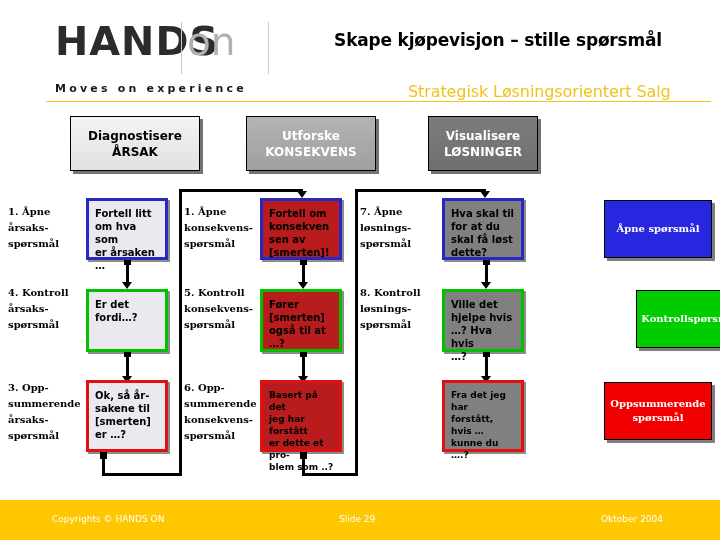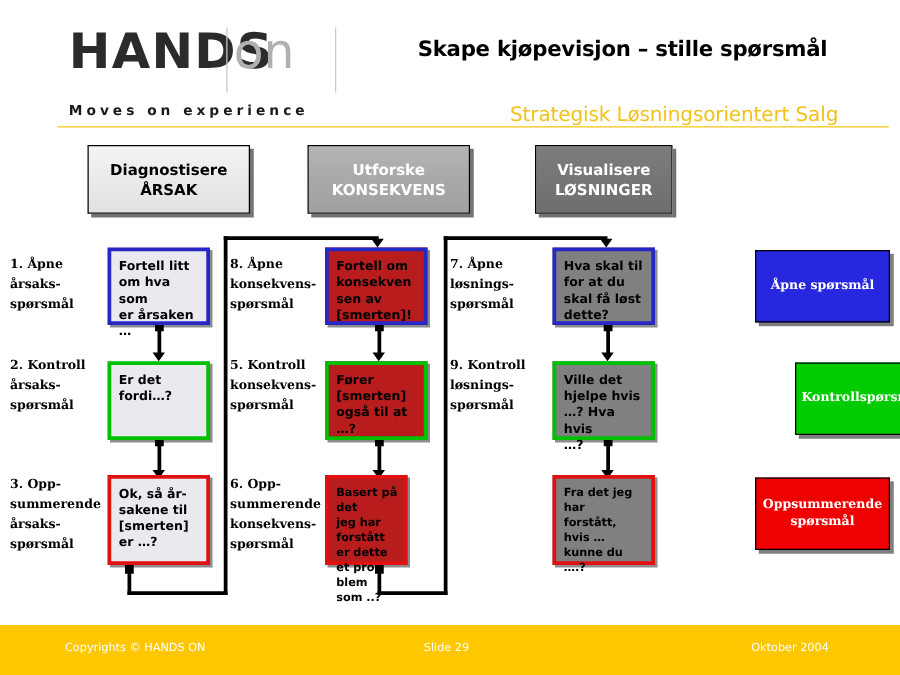--- a/index.html
+++ b/index.html
@@ -299,66 +299,66 @@
   <div class="nub" style="left:483px; top:258px;"></div>
   <div class="arrow-down" style="left:481px; top:282px;"></div>
 
   <div class="conn vline" style="left:485px; top:352px; height:28px;"></div>
   <div class="nub" style="left:483px; top:350px;"></div>
   <div class="arrow-down" style="left:481px; top:376px;"></div>
 
   <div class="step-label" style="left:8px; top:204px;">1. Åpne
 årsaks-
 spørsmål</div>
-  <div class="step-label" style="left:8px; top:285px;">2. Kontroll
+  <div class="step-label" style="left:8px; top:285px;">4. Kontroll
 årsaks-
 spørsmål</div>
   <div class="step-label" style="left:8px; top:380px;">3. Opp-
 summerende
 årsaks-
 spørsmål</div>
 
   <div class="cbox bd-blue fill-light" style="left:86px; top:198px; width:82px; height:62px;">Fortell litt
 om hva som
 er årsaken …</div>
   <div class="cbox bd-green fill-light" style="left:86px; top:289px; width:82px; height:63px;">Er det
 fordi…?</div>
   <div class="cbox bd-red fill-light" style="left:86px; top:380px; width:82px; height:72px;">Ok, så år-
 sakene til
 [smerten]
 er …?</div>
 
-  <div class="step-label" style="left:184px; top:204px;">8. Åpne
+  <div class="step-label" style="left:184px; top:204px;">1. Åpne
 konsekvens-
 spørsmål</div>
   <div class="step-label" style="left:184px; top:285px;">5. Kontroll
 konsekvens-
 spørsmål</div>
   <div class="step-label" style="left:184px; top:380px;">6. Opp-
 summerende
 konsekvens-
 spørsmål</div>
 
   <div class="cbox bd-blue fill-mid" style="left:260px; top:198px; width:82px; height:62px;">Fortell om
 konsekven
 sen av
 [smerten]!</div>
   <div class="cbox bd-green fill-mid" style="left:260px; top:289px; width:82px; height:63px;">Fører
 [smerten]
 også til at
 …?</div>
-  <div class="cbox bd-red fill-mid fz-small" style="left:260px; top:380px; width:66px; height:72px;">Basert på det
+  <div class="cbox bd-red fill-mid fz-small" style="left:260px; top:380px; width:82px; height:72px;">Basert på det
 jeg har forstått
 er dette et pro-
 blem som ..?</div>
 
   <div class="step-label" style="left:360px; top:204px;">7. Åpne
 løsnings-
 spørsmål</div>
-  <div class="step-label" style="left:360px; top:285px;">9. Kontroll
+  <div class="step-label" style="left:360px; top:285px;">8. Kontroll
 løsnings-
 spørsmål</div>
 
   <div class="cbox bd-blue fill-dark" style="left:442px; top:198px; width:82px; height:62px;">Hva skal til
 for at du
 skal få løst
 dette?</div>
   <div class="cbox bd-green fill-dark" style="left:442px; top:289px; width:82px; height:63px;">Ville det
 hjelpe hvis
 …? Hva hvis

